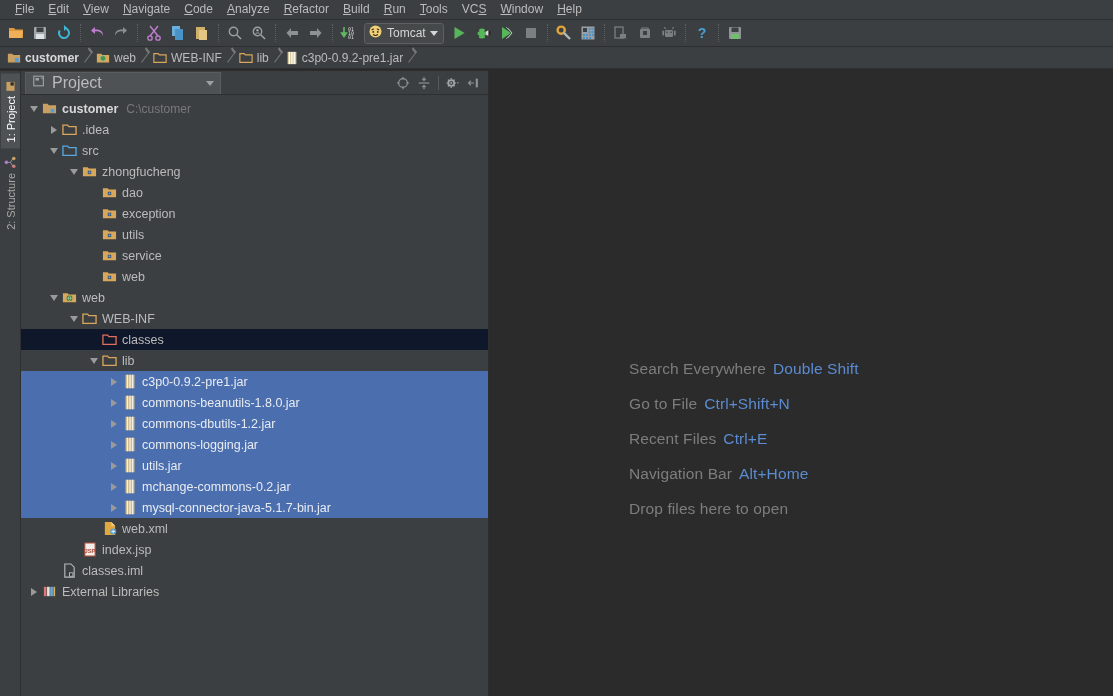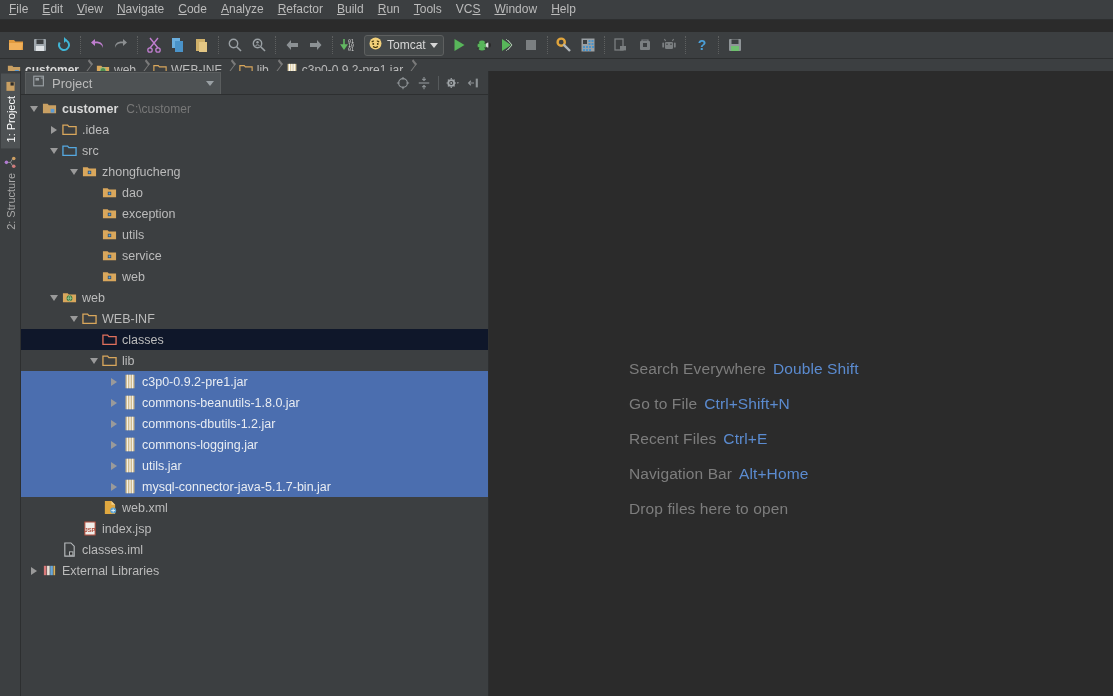--- a/index.html
+++ b/index.html
@@ -19,21 +19,21 @@
     height: 696px;
     background: #2b2b2b;
   }
 
   
   .menubar {
     height: 20px;
     background: #3c3f41;
     display: flex;
     align-items: center;
-    padding-left: 2px;
+    padding-left: 8px;
     border-bottom: 1px solid #2d2f30;
   }
   .menu-item {
     font-size: 12px;
     color: #bbbbbb;
     padding: 1px 7px;
     line-height: 17px;
     white-space: nowrap;
     cursor: default;
   }
@@ -41,21 +41,20 @@
 
   
   .toolbar {
     height: 27px;
     background: #3c3f41;
     display: flex;
     align-items: center;
     padding: 0 4px;
     border-bottom: 1px solid #2d2f30;
     gap: 0px;
-    margin-top: 12px;
   }
   .tb {
     width: 24px; height: 24px;
     display: flex; align-items: center; justify-content: center;
     border-radius: 2px;
     cursor: default;
     flex: 0 0 auto;
   }
   .tb-sep {
     width: 1px; height: 18px;
@@ -163,21 +162,21 @@
   .proj-tab {
     display: flex; align-items: center; gap: 6px;
     height: 22px;
     background: #4e5254;
     border: 1px solid #5a5d5e;
     border-bottom: none;
     padding: 0 6px;
     min-width: 196px;
     cursor: default;
   }
-  .proj-tab-label { font-size: 13px; color: #bbbbbb; flex: 1; }
+  .proj-tab-label { font-size: 16px; color: #bbbbbb; flex: 1; }
   .projhdr-tools {
     margin-left: auto; display: flex; align-items: center;
     padding-right: 4px; gap: 1px;
   }
   .pt-btn {
     width: 20px; height: 20px;
     display: flex; align-items: center; justify-content: center;
     border-radius: 2px; cursor: default;
   }
   .pt-sep { width:1px; height:14px; background:#565a5c; margin:0 3px; }
@@ -845,20 +844,35 @@
               <i></i>
             </div>
             <div class="ico">
               <svg width="12" height="15" viewBox="0 0 12 16">
                 <rect x="1.2" y="0.8" width="9.6" height="14.4" fill="#cbb484"></rect>
                 <rect x="2.6" y="0.8" width="1.4" height="14.4" fill="#f4f1e8"></rect>
                 <rect x="5.3" y="0.8" width="1.4" height="14.4" fill="#f4f1e8"></rect>
                 <rect x="8" y="0.8" width="1.4" height="14.4" fill="#f4f1e8"></rect>
               </svg>
             </div>
+            <span class="row-label">mchange-commons-0.2.jar</span>
+          </div>
+          <div class="row selected">
+            <div style="width: 86px; flex: 0 0 auto;"></div>
+            <div class="arrow">
+              <i></i>
+            </div>
+            <div class="ico">
+              <svg width="12" height="15" viewBox="0 0 12 16">
+                <rect x="1.2" y="0.8" width="9.6" height="14.4" fill="#cbb484"></rect>
+                <rect x="2.6" y="0.8" width="1.4" height="14.4" fill="#f4f1e8"></rect>
+                <rect x="5.3" y="0.8" width="1.4" height="14.4" fill="#f4f1e8"></rect>
+                <rect x="8" y="0.8" width="1.4" height="14.4" fill="#f4f1e8"></rect>
+              </svg>
+            </div>
             <span class="row-label">mysql-connector-java-5.1.7-bin.jar</span>
           </div>
           <div class="row">
             <div style="width: 66px; flex: 0 0 auto;"></div>
             <div class="arrow"></div>
             <div class="ico">
               <svg width="14" height="15" viewBox="0 0 14 16">
                 <path d="M1.5 1h7l4 4v10h-11z" fill="#e0a840"></path>
                 <path d="M8.5 1v4h4z" fill="#f2d089"></path>
                 <circle cx="10.4" cy="11.2" r="3.2" fill="#5ba0d0"></circle>

